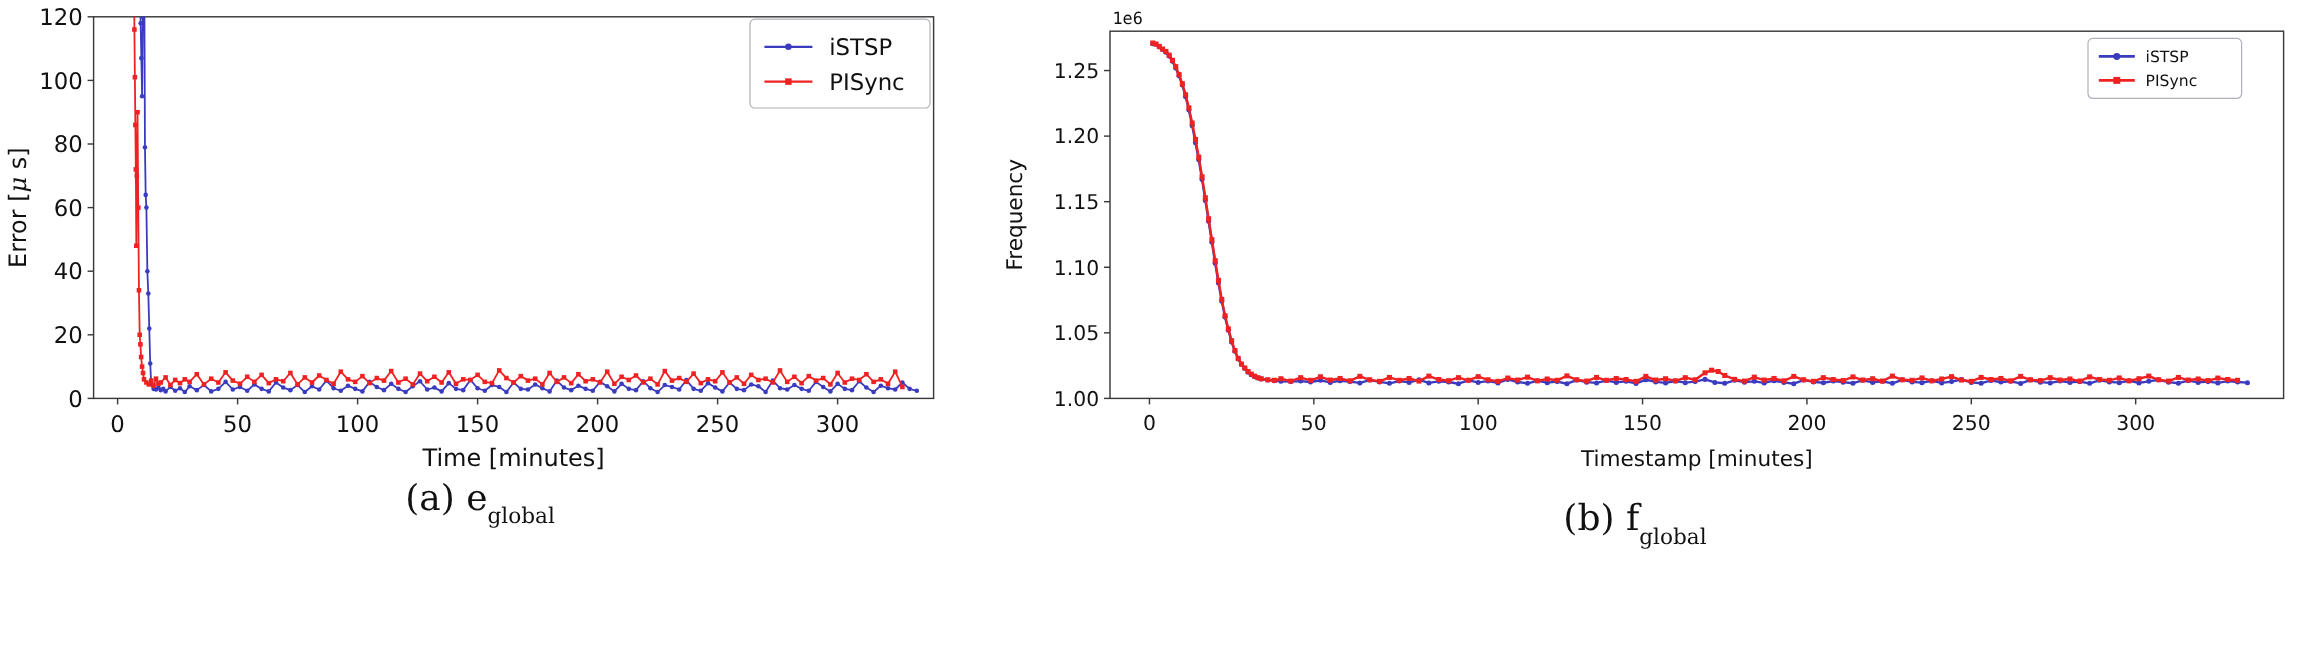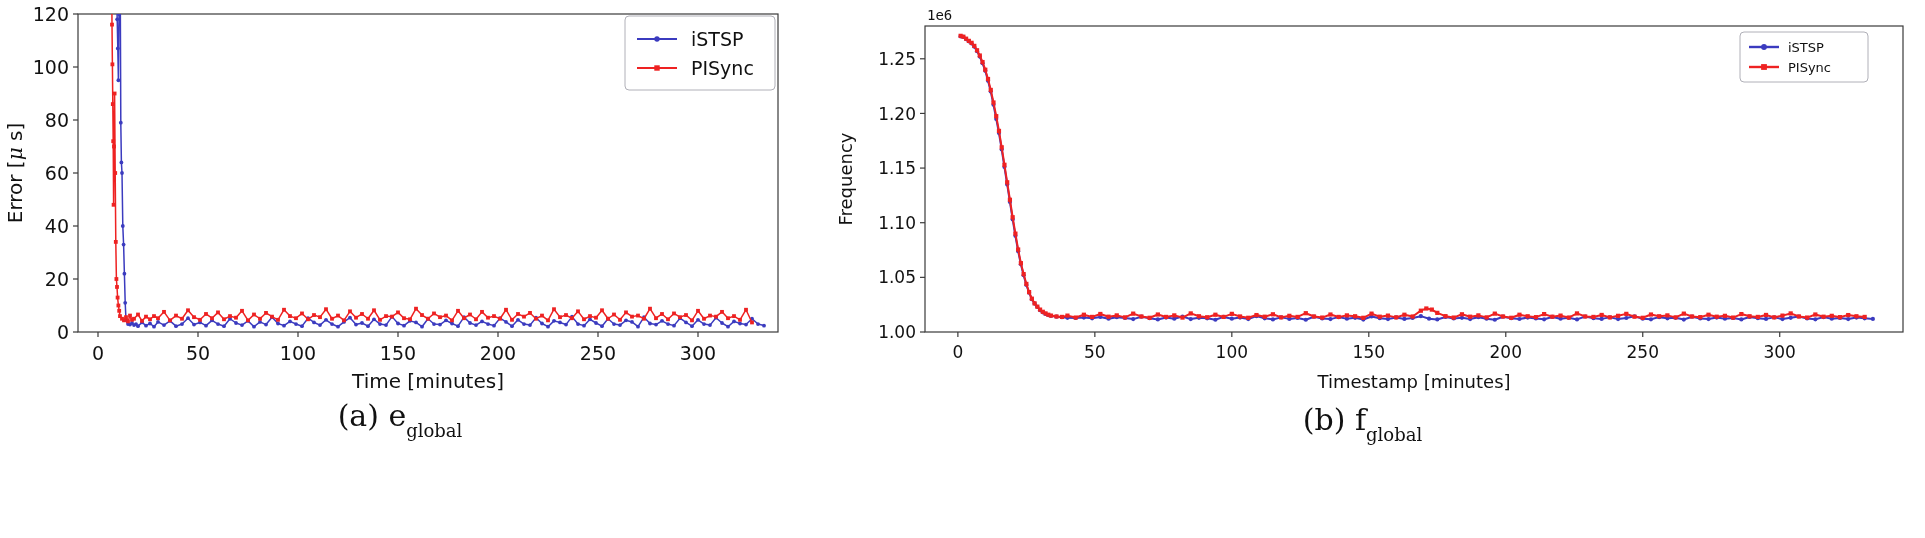--- a/index.html
+++ b/index.html
@@ -31,21 +31,21 @@
     position: absolute;
     left: 0;
     width: 100%;
     text-align: center;
     font-family: "DejaVu Serif", serif;
     font-size: 30px;
     color: #111111;
     white-space: nowrap;
   }
   #caption-a { top: 398px; }
-  #caption-b { top: 402px; }
+  #caption-b { top: 415px; }
   .caption .sub {
     font-size: 18px;
     vertical-align: sub;
     position: relative;
     top: 4px;
   }
   .caption .mainvar {
     font-family: "DejaVu Serif", serif;
   }
 </style>

